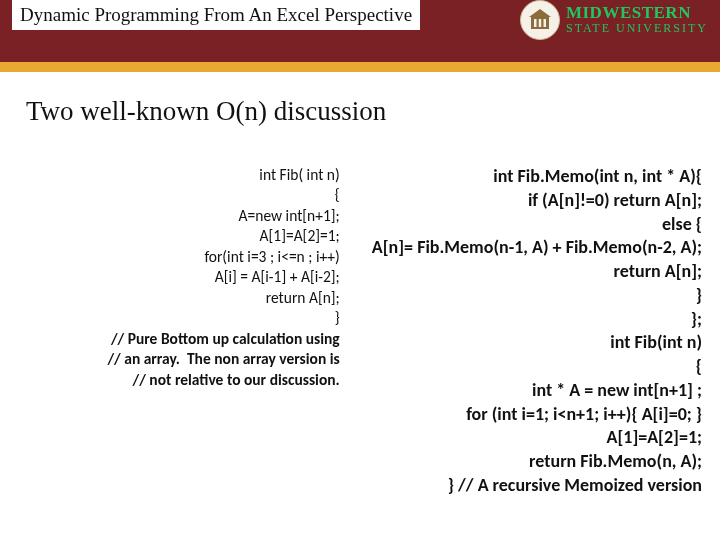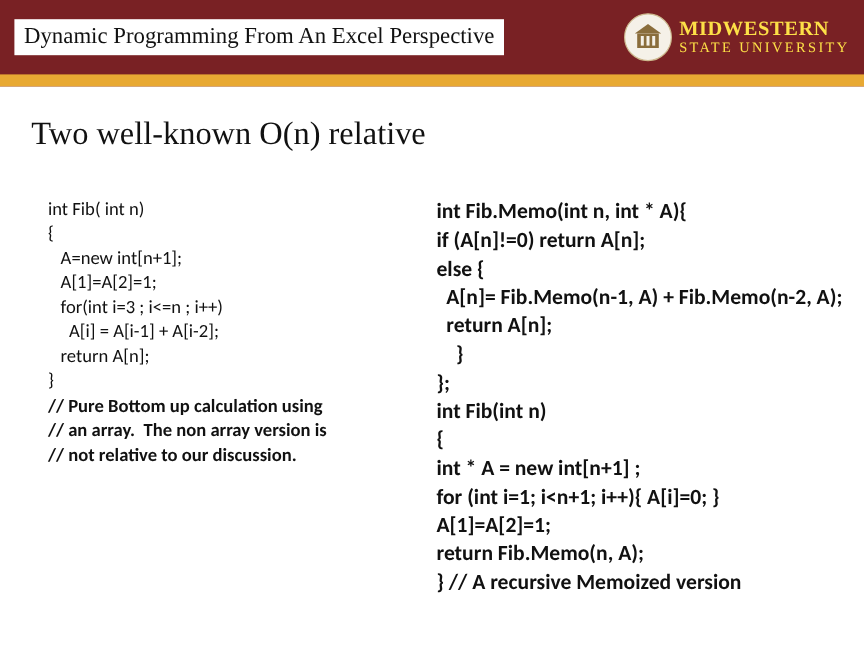--- a/index.html
+++ b/index.html
@@ -7,21 +7,21 @@
     width: 720px;
     height: 540px;
     font-family: Calibri, Arial, sans-serif;
     background: #fff;
     overflow: hidden;
   }
   .header {
     background: #792124;
     height: 72px;
     display: flex;
-    align-items: center;
+    align-items: flex-start;
     padding: 0 12px;
     border-bottom: 10px solid #e8a933;
   }
   .header-title-box {
     background: #fff;
     padding: 4px 8px;
     font-family: "Times New Roman", serif;
     font-size: 19px;
     color: #111;
   }
@@ -37,36 +37,37 @@
     border-radius: 50%;
     background: #f5f1e8;
     border: 1px solid #cdb98e;
     position: relative;
     display: flex;
     align-items: center;
     justify-content: center;
   }
   .logo-seal svg { display: block; }
   .logo-text {
-    color: #fde047;
+    color: #22c55e;
     font-family: "Times New Roman", serif;
     line-height: 0.95;
   }
   .logo-text .l1 { font-size: 17px; font-weight: bold; letter-spacing: 0.5px; }
   .logo-text .l2 { font-size: 12px; letter-spacing: 2px; margin-top: 2px; }
   .slide-title {
     font-family: "Times New Roman", serif;
     font-size: 27px;
     color: #111;
     padding: 24px 0 0 26px;
   }
   .content {
     display: flex;
     padding: 38px 18px 0 40px;
-    gap: 36px;
+    gap: 24px;
+    text-align: right;
   }
   .col {
     flex: 1;
     font-size: 15.5px;
     line-height: 1.32;
     color: #111;
     white-space: pre;
     font-family: Calibri, Arial, sans-serif;
   }
   .col.right { font-size: 18px; }
@@ -90,21 +91,21 @@
         <rect x="18.5" y="14" width="2.5" height="8" fill="#f5f1e8"></rect>
       </svg>
     </div>
     <div class="logo-text">
       <div class="l1">MIDWESTERN</div>
       <div class="l2">STATE UNIVERSITY</div>
     </div>
   </div>
 </div>
 
-<div class="slide-title">Two well-known O(n) relative</div>
+<div class="slide-title">Two well-known O(n) discussion</div>
 
 <div class="content">
   <div class="col"><span>int Fib( int n)</span>
 <span>{</span>
 <span>   A=new int[n+1];</span>
 <span>   A[1]=A[2]=1;</span>
 <span>   for(int i=3 ; i&lt;=n ; i++)</span>
 <span>     A[i] = A[i-1] + A[i-2];</span>
 <span>   return A[n];</span>
 <span>}</span>

